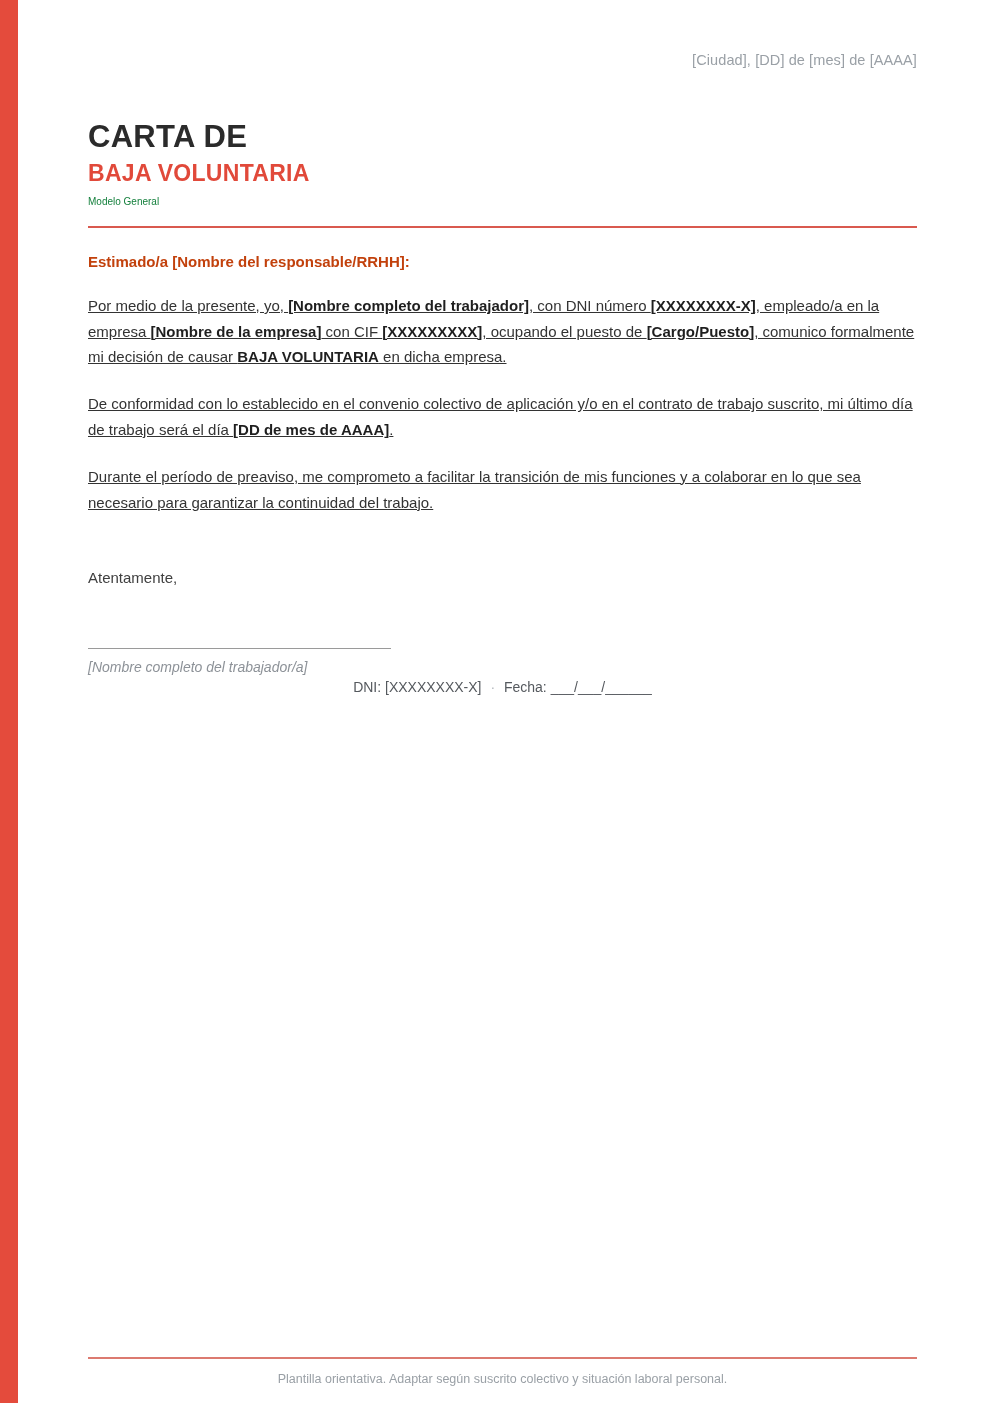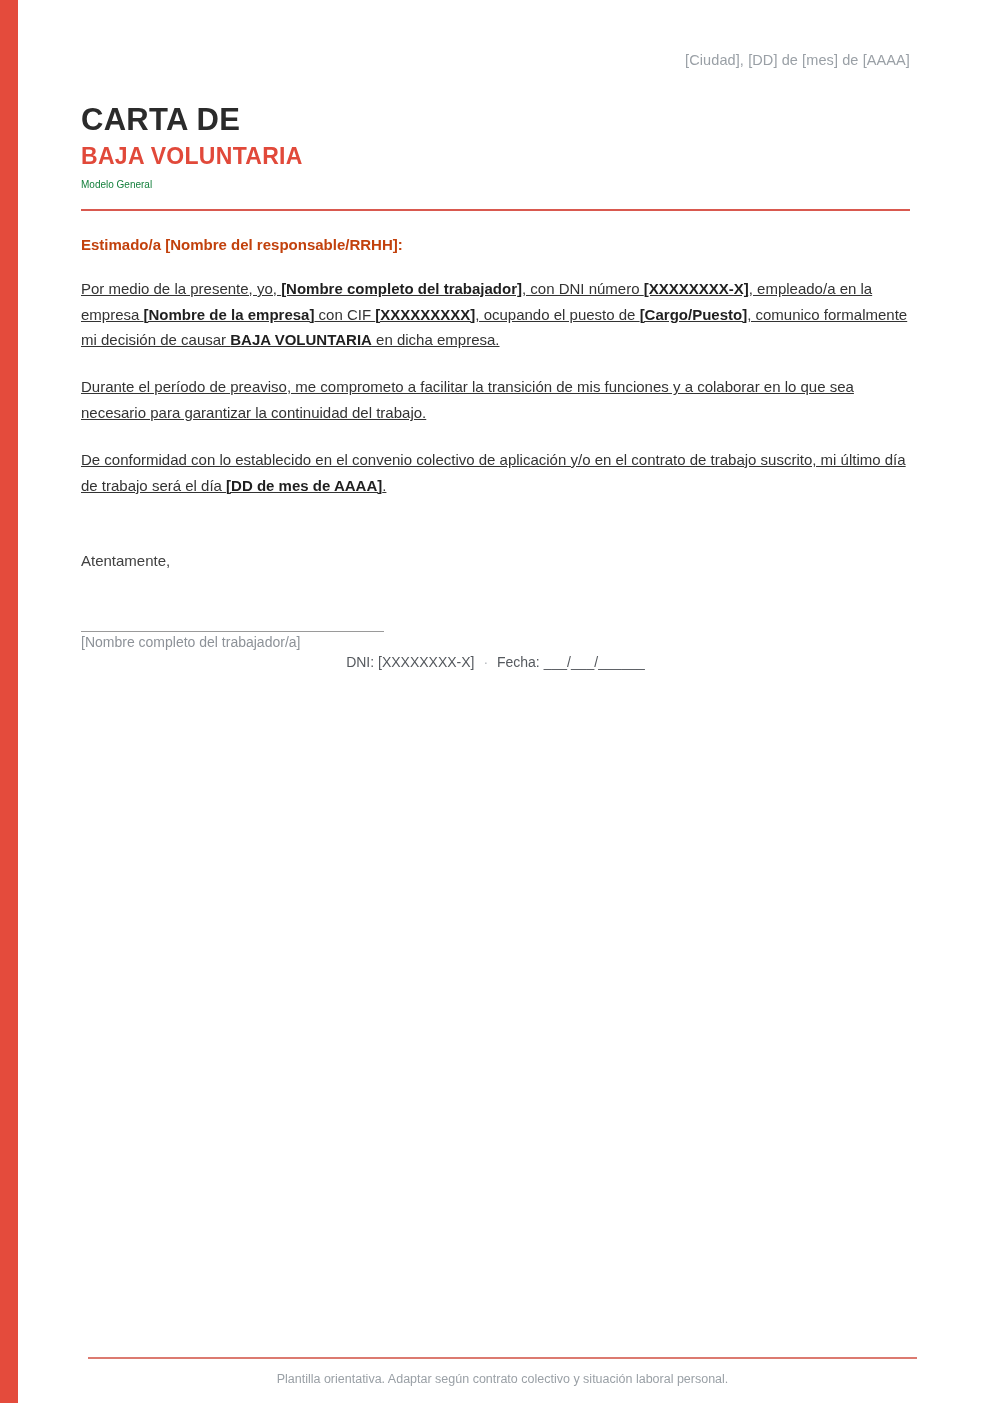--- a/index.html
+++ b/index.html
@@ -28,21 +28,21 @@
     left: 0;
     top: 0;
     width: 18px;
     height: 1403px;
     background: #e44b3c;
   }
 
   
   .content {
     position: absolute;
-    left: 81px;
+    left: 88px;
     top: 0;
     width: 829px;
   }
 
   
   .date-line {
     text-align: right;
     font-size: 14.5px;
     color: #9aa0a6;
     letter-spacing: 0.1px;
@@ -53,20 +53,21 @@
   
   .title-block {
     padding-top: 33px;
   }
   .title-main {
     font-size: 31px;
     font-weight: bold;
     color: #2b2b2b;
     letter-spacing: 0.3px;
     line-height: 1.15;
+    margin-top: 17px;
   }
   .title-sub {
     font-size: 23px;
     font-weight: bold;
     color: #e1493a;
     letter-spacing: 0.3px;
     line-height: 1.25;
     margin-top: 4px;
   }
   .title-kicker {
@@ -127,24 +128,25 @@
   }
   .sign-area {
     margin-top: 58px;
   }
   .sign-rule {
     width: 303px;
     height: 1px;
     background: #9a9a9a;
   }
   .sign-name {
-    margin-top: 0;
+    margin-top: 8px;
     font-size: 14px;
     color: #8d9298;
     line-height: 1.45;
+    font-style: italic;
   }
   .sign-dni {
     font-size: 14px;
     color: #55595e;
     line-height: 1.45;
     text-align: center;
   }
   .sign-dni .sep {
     padding: 0 5px;
     color: #b4b8bd;
@@ -188,39 +190,39 @@
       <div class="title-kicker">Modelo General</div>
     </div>
 
     <div class="header-rule"></div>
 
 
     <div class="salutation">Estimado/a [Nombre del responsable/RRHH]:</div>
 
     <p class="body-para"><span>Por medio de la presente, yo, </span><b>[Nombre completo del trabajador]</b><span>, con DNI número </span><b>[XXXXXXXX-X]</b><span>, empleado/a en la empresa </span><b>[Nombre de la empresa]</b><span> con CIF </span><b>[XXXXXXXXX]</b><span>, ocupando el puesto de </span><b>[Cargo/Puesto]</b><span>, comunico formalmente mi decisión de causar </span><b>BAJA VOLUNTARIA</b><span> en dicha empresa.</span></p>
 
+    <p class="body-para"><span>De conformidad con lo establecido en el convenio colectivo de aplicación y/o en el contrato de trabajo suscrito, mi último día de trabajo será el día </span><b>[DD de mes de AAAA]</b><span>.</span></p>
+
     <p class="body-para">Durante el período de preaviso, me comprometo a facilitar la transición de mis funciones y a colaborar en lo que sea necesario para garantizar la continuidad del trabajo.</p>
-
-    <p class="body-para"><span>De conformidad con lo establecido en el convenio colectivo de aplicación y/o en el contrato de trabajo suscrito, mi último día de trabajo será el día </span><b>[DD de mes de AAAA]</b><span>.</span></p>
 
 
     <div class="closing">Atentamente,</div>
 
     <div class="sign-area">
       <div class="sign-rule"></div>
       <div class="sign-name">[Nombre completo del trabajador/a]</div>
       <div class="sign-dni">
         <span>DNI:</span>
         <span>[XXXXXXXX-X]</span>
         <span class="sep">·</span>
         <span>Fecha:</span>
         <span class="blank-slot">___/___/______</span>
       </div>
     </div>
 
   </div>
 
   <div class="footer">
     <div class="footer-rule"></div>
-    <div class="footer-text">Plantilla orientativa. Adaptar según contrato colectivo y situación laboral personal.</div>
+    <div class="footer-text">Plantilla orientativa. Adaptar según suscrito colectivo y situación laboral personal.</div>
   </div>
 
 </div>
 
 </body></html>

